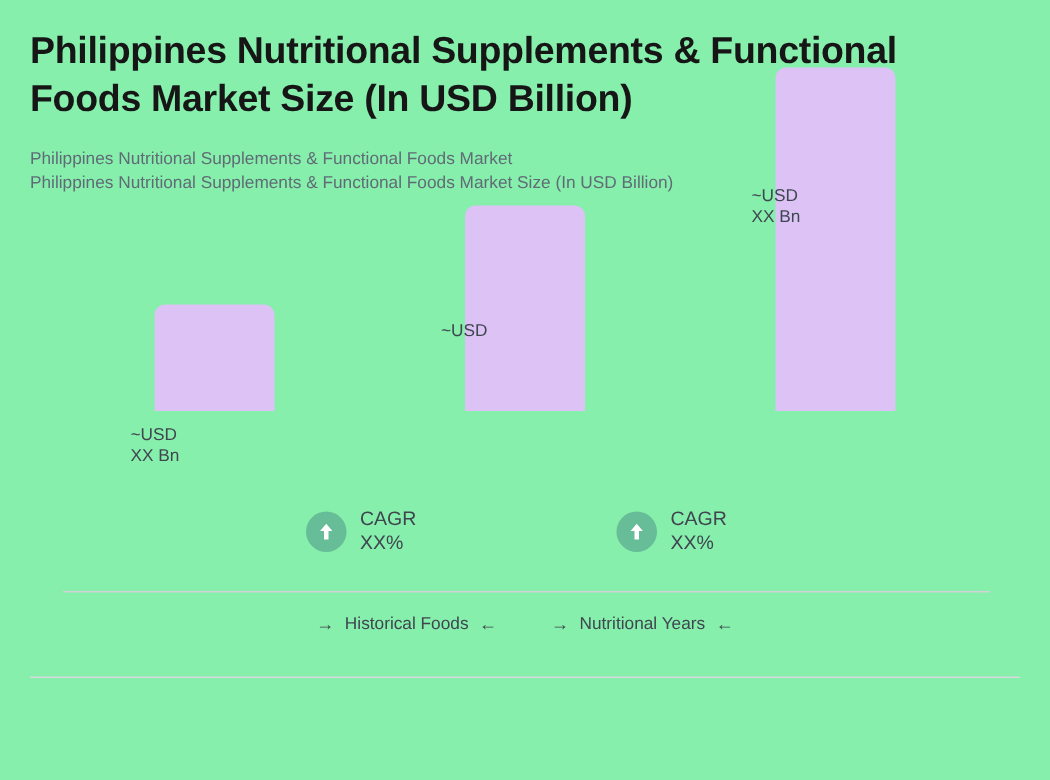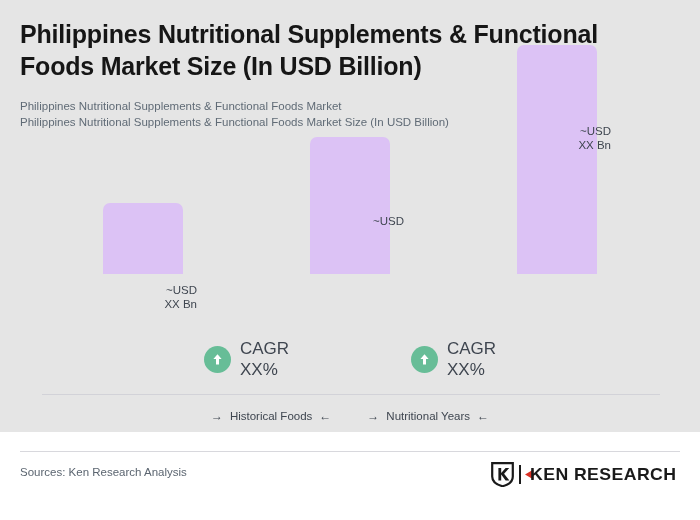--- a/index.html
+++ b/index.html
@@ -2,21 +2,21 @@
 <html><head>
 <meta charset="utf-8">
 <style>
   * { margin:0; padding:0; box-sizing:border-box; }
   html, body {
     width:700px; height:520px;
     background:#ffffff;
     font-family:"Liberation Sans", sans-serif;
     overflow:hidden;
   }
-  .page { position:relative; width:700px; height:432px; background:#e5e5e5; }
+  .page { position:relative; width:700px; height:520px; background:#86efac; }
 
   
   .title {
     position:absolute; left:20px; top:18px; width:640px;
     font-size:25px; font-weight:bold; line-height:1.28;
     color:#161616; letter-spacing:-0.2px;
   }
 
   
   .subtitle-block { position:absolute; left:20px; top:98px; width:660px; }
@@ -34,39 +34,39 @@
 
   .bar {
     position:absolute; bottom:126px;
     background:#dcc2f5; border-radius:7px 7px 0 0;
   }
   .bar.b1 { left:103px; width:80px; height:71px; }
   .bar.b2 { left:310px; width:80px; height:137px; }
   .bar.b3 { left:517px; width:80px; height:229px; }
 
   .bar-label {
-    position:absolute; width:110px; text-align:right;
+    position:absolute; width:110px; text-align:left;
     font-size:11.5px; line-height:1.26; color:#3f4650;
   }
   .bar-label.l1 { left:87px; top:283px; }
   .bar-label.l2 { left:294px; top:214px; }
   .bar-label.l3 { left:501px; top:124px; }
 
   
   .cagr { position:absolute; display:flex; align-items:center; gap:9px; }
   .cagr.c1 { left:204px; top:338px; }
   .cagr.c2 { left:411px; top:338px; }
   .cagr-circle {
     width:27px; height:27px; border-radius:50%;
     background:#67bd97;
     display:flex; align-items:center; justify-content:center;
     flex:0 0 auto;
   }
   .cagr-text {
-    font-size:17px; line-height:1.26; color:#3f4650; white-space:nowrap;
+    font-size:13px; line-height:1.26; color:#3f4650; white-space:nowrap;
   }
 
   
   .periods {
     position:absolute; left:0; top:409px; width:700px;
     display:flex; justify-content:center; gap:36px;
   }
   .period {
     font-size:11.5px; color:#3f4650; white-space:nowrap;
     display:flex; align-items:center; gap:7px;
@@ -159,27 +159,15 @@
       <div class="period">
         <span class="arr">→</span>
         <span>Nutritional Years</span>
         <span class="arr">←</span>
       </div>
     </div>
 
   </div>
 
   <div class="divider"></div>
-  <div class="sources">Sources: Ken Research Analysis</div>
 
-  <div class="logo">
-    <svg class="logo-mark" viewBox="0 0 23 25" aria-hidden="true">
-      <path d="M1.2 1.2 L21.8 1.2 L21.8 14.5 C21.8 19.6 17.2 22.8 11.5 24.2 C5.8 22.8 1.2 19.6 1.2 14.5 Z" fill="none" stroke="#1a1a1a" stroke-width="2.2"></path>
-      <path d="M7.4 6.0 L10.2 6.0 L10.2 11.0 L14.6 6.0 L18.2 6.0 L13.1 11.7 L18.4 18.6 L14.6 18.6 L10.2 12.6 L10.2 18.6 L7.4 18.6 Z" fill="#1a1a1a"></path>
-    </svg>
-    <div class="logo-bar"></div>
-    <svg width="11" height="13" viewBox="0 0 11 13" aria-hidden="true" style="margin-left:-2px;">
-      <path d="M9.5 1.5 L9.5 11.5 L1.0 6.5 Z" fill="#d93025"></path>
-    </svg>
-    <div class="logo-text" style="margin-left:-10px;">KEN RESEARCH</div>
-  </div>
 
 </div>
 
 </body></html>

